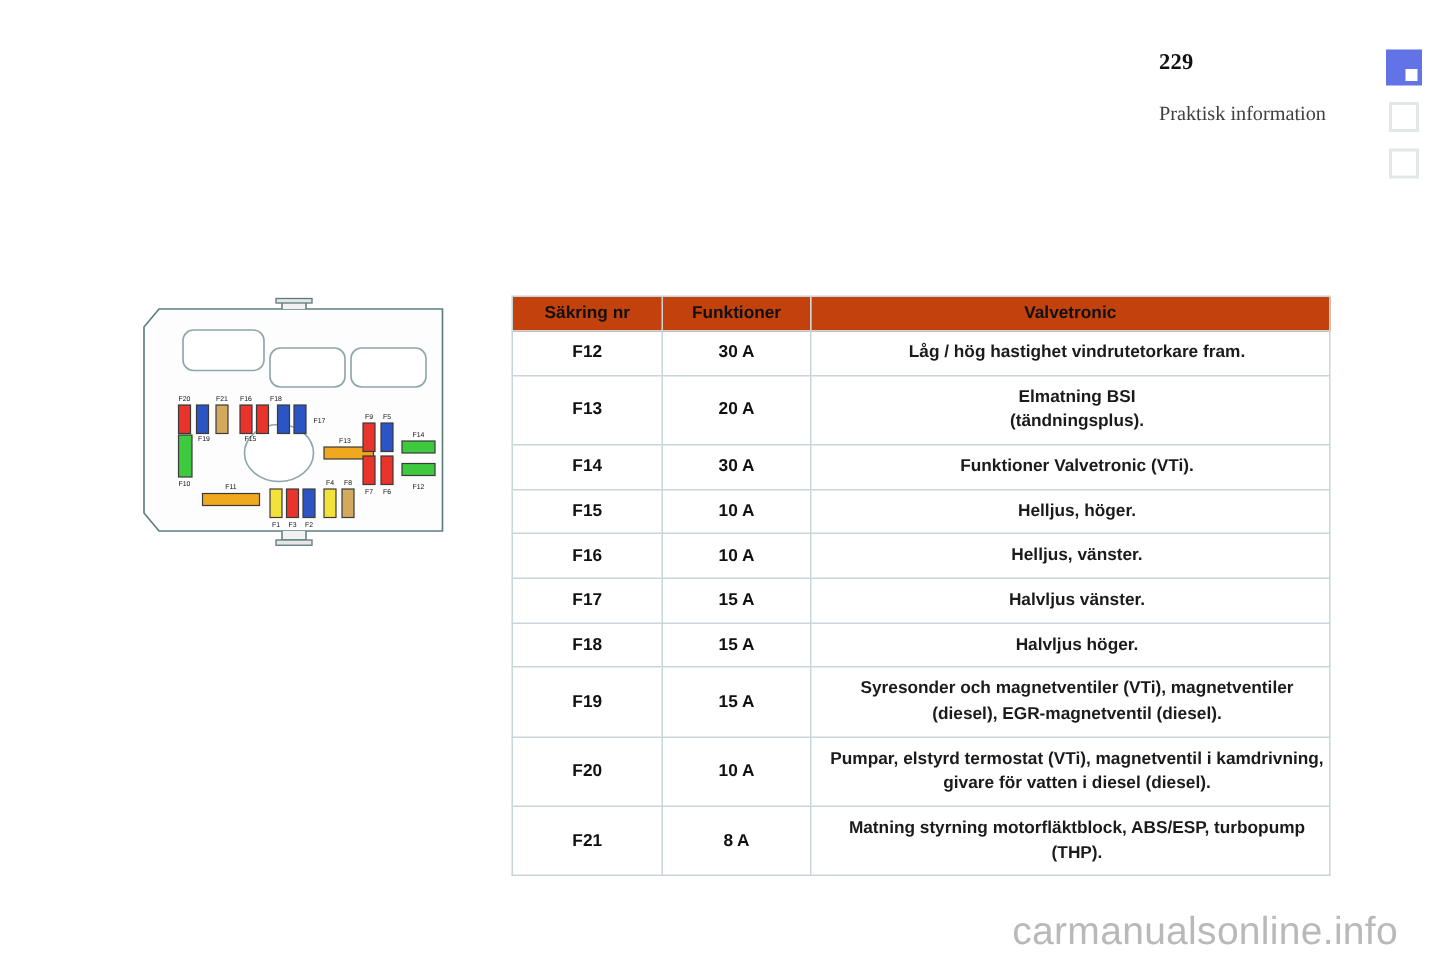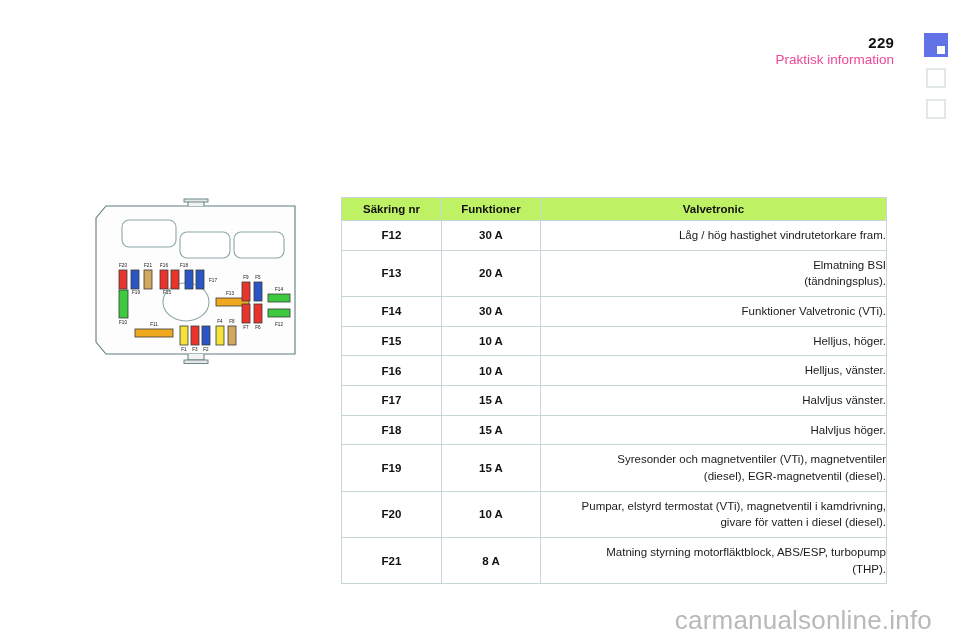--- a/index.html
+++ b/index.html
@@ -14,34 +14,34 @@
     position: relative;
     overflow: hidden;
     font-family: "Liberation Sans", sans-serif;
     color: #1a1a1a;
   }
 
   
   .page-header {
     position: absolute;
     top: 34px;
-    right: 66px;
-    text-align: right;
+    right: 76px;
     line-height: 1.15;
+    font-family: Liberation Serif, serif;
   }
   .page-number {
     font-size: 15px;
     font-weight: bold;
     color: #111111;
     letter-spacing: 0.2px;
   }
   .header-title {
     font-size: 13.5px;
-    color: #ec4899;
-    margin-top: 1px;
+    color: #404040;
+    margin-top: 17px;
     white-space: nowrap;
   }
 
   
   .tab-markers {
     position: absolute;
     top: 33px;
     left: 924px;
     display: flex;
     flex-direction: column;
@@ -97,38 +97,38 @@
   .fuse-table col.c-amp   { width: 99px; }
   .fuse-table col.c-func  { width: 346px; }
 
   .fuse-table th,
   .fuse-table td {
     border: 1px solid #c9d6d9;
     padding: 0;
     vertical-align: middle;
   }
   .fuse-table thead th {
-    background: #bef264;
+    background: #c2410c;
     font-weight: bold;
     font-size: 11.5px;
     height: 22px;
     color: #111111;
     text-align: center;
   }
   .fuse-table td.cell-nr,
   .fuse-table td.cell-amp {
     text-align: center;
     font-weight: bold;
     font-size: 11.5px;
     color: #111111;
   }
   .fuse-table td.cell-func {
-    text-align: right;
+    text-align: center;
     padding: 6px 0 6px 9px;
-    font-weight: normal;
+    font-weight: bold;
     font-size: 11.5px;
     color: #1b1b1b;
     line-height: 1.45;
   }
   .fuse-table tbody tr { height: 25px; }
   .fuse-table tbody tr.tall { height: 40px; }
 
   
   .watermark {
     position: absolute;

